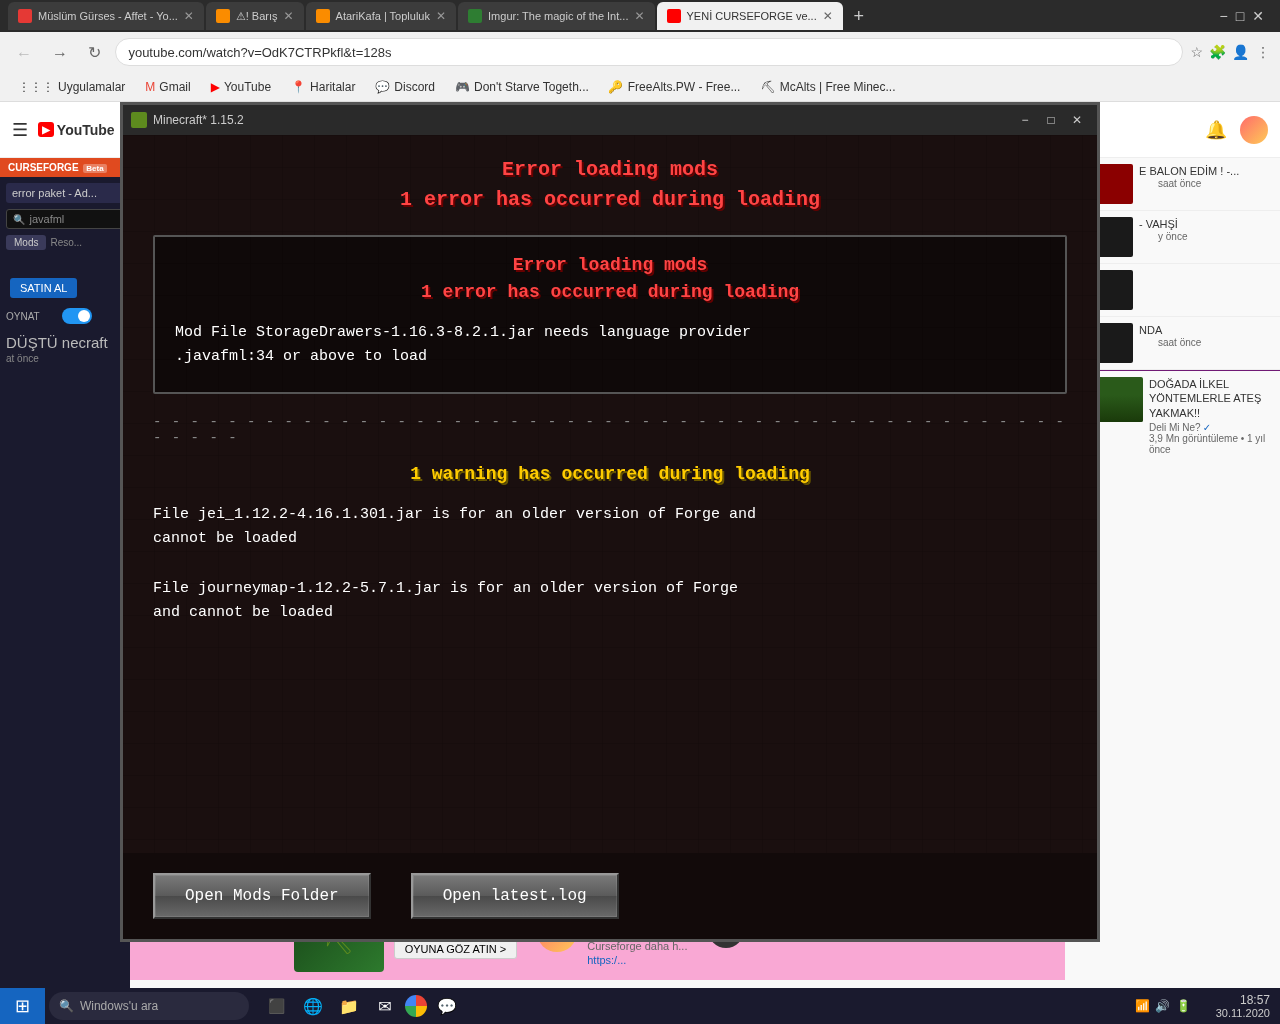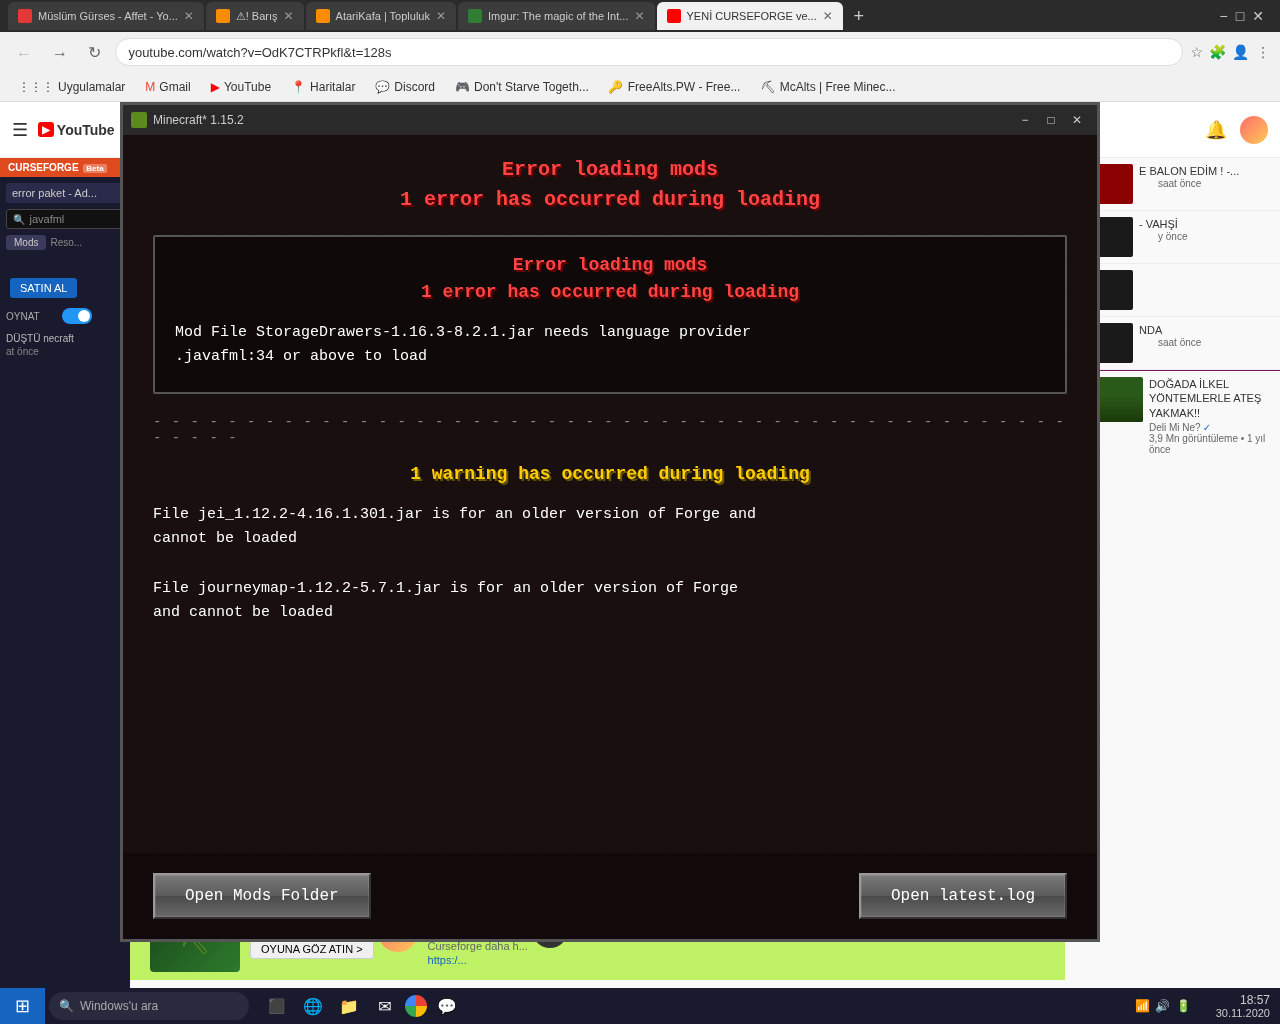--- a/index.html
+++ b/index.html
@@ -154,25 +154,26 @@
     }
     .toggle-on { background: #2196F3; width: 30px; height: 16px; border-radius: 8px; position: relative; }
     .toggle-on::after { content: ''; position: absolute; right: 2px; top: 2px; width: 12px; height: 12px; background: white; border-radius: 50%; }
 
     
     .yt-bottom {
       position: absolute;
       bottom: 0;
       left: 130px;
       right: 215px;
-      background: #bef264;
+      background: #f9a8d4;
       padding: 8px 20px;
       display: flex;
-      gap: 4px;
+      gap: 20px;
       align-items: flex-start;
+      justify-content: center;
     }
     .yt-game-card { display: flex; gap: 10px; align-items: flex-start; }
     .yt-game-thumb { width: 90px; height: 60px; background: #1a4a1a; border-radius: 4px; overflow: hidden; }
     .yt-game-info { font-size: 11px; }
     .yt-game-title { font-size: 13px; font-weight: bold; color: #333; }
     .yt-game-year { color: #666; font-size: 11px; }
     .yt-game-btn { background: #f0f0f0; border: 1px solid #ccc; padding: 3px 10px; font-size: 11px; border-radius: 3px; cursor: pointer; display: flex; align-items: center; gap: 4px; }
 
     .yt-channel-section { display: flex; gap: 10px; align-items: flex-start; font-size: 11px; }
     .yt-avatar { width: 40px; height: 40px; border-radius: 50%; background: #888; overflow: hidden; }
@@ -303,21 +304,21 @@
     .mc-warning-text {
       color: #ffffff;
       font-size: 15px;
       font-family: 'Courier New', monospace;
       line-height: 1.6;
       margin-bottom: 8px;
     }
 
     .mc-buttons {
       display: flex;
-      justify-content: space-between;
+      justify-content: flex-start;
       gap: 40px;
       padding: 20px 30px;
       background: rgba(0,0,0,0.3);
       flex-shrink: 0;
     }
 
     .mc-btn {
       background: linear-gradient(180deg, #7a7a7a 0%, #5a5a5a 50%, #4a4a4a 51%, #6a6a6a 100%);
       border: 2px solid #333;
       border-top-color: #999;
@@ -449,21 +450,21 @@
       </div>
       <div style="display:flex; margin-bottom:24px;">
         <span style="background:#3a3a5a; color:#ccc; font-size:10px; padding:2px 8px; border-radius:3px; cursor:pointer;">Mods</span>
         <span style="color:#888; font-size:10px; padding:2px 4px; cursor:pointer;">Reso...</span>
       </div>
       <button class="satin-al-btn">SATIN AL</button>
       <div style="display:flex; align-items:center; gap:22px; margin-top:6px;">
         <span style="color:#aaa; font-size:10px;">OYNAT</span>
         <div class="toggle-on"></div>
       </div>
-      <div style="color:#bbb; font-size:10px; margin-top:8px; line-height:1.4;">DÜŞTÜ
+      <div style="color:#bbb; font-size:15px; margin-top:8px; line-height:1.4;">DÜŞTÜ
 necraft</div>
       <div style="color:#888; font-size:10px;">at önce</div>
     </div>
   </div>
 
   <div class="yt-suggestions" style="top:56px;">
     <div class="yt-suggestion-item">
       <div class="yt-thumb yt-thumb-red"></div>
       <div class="yt-sugg-info">
         <div class="yt-sugg-title">E BALON

